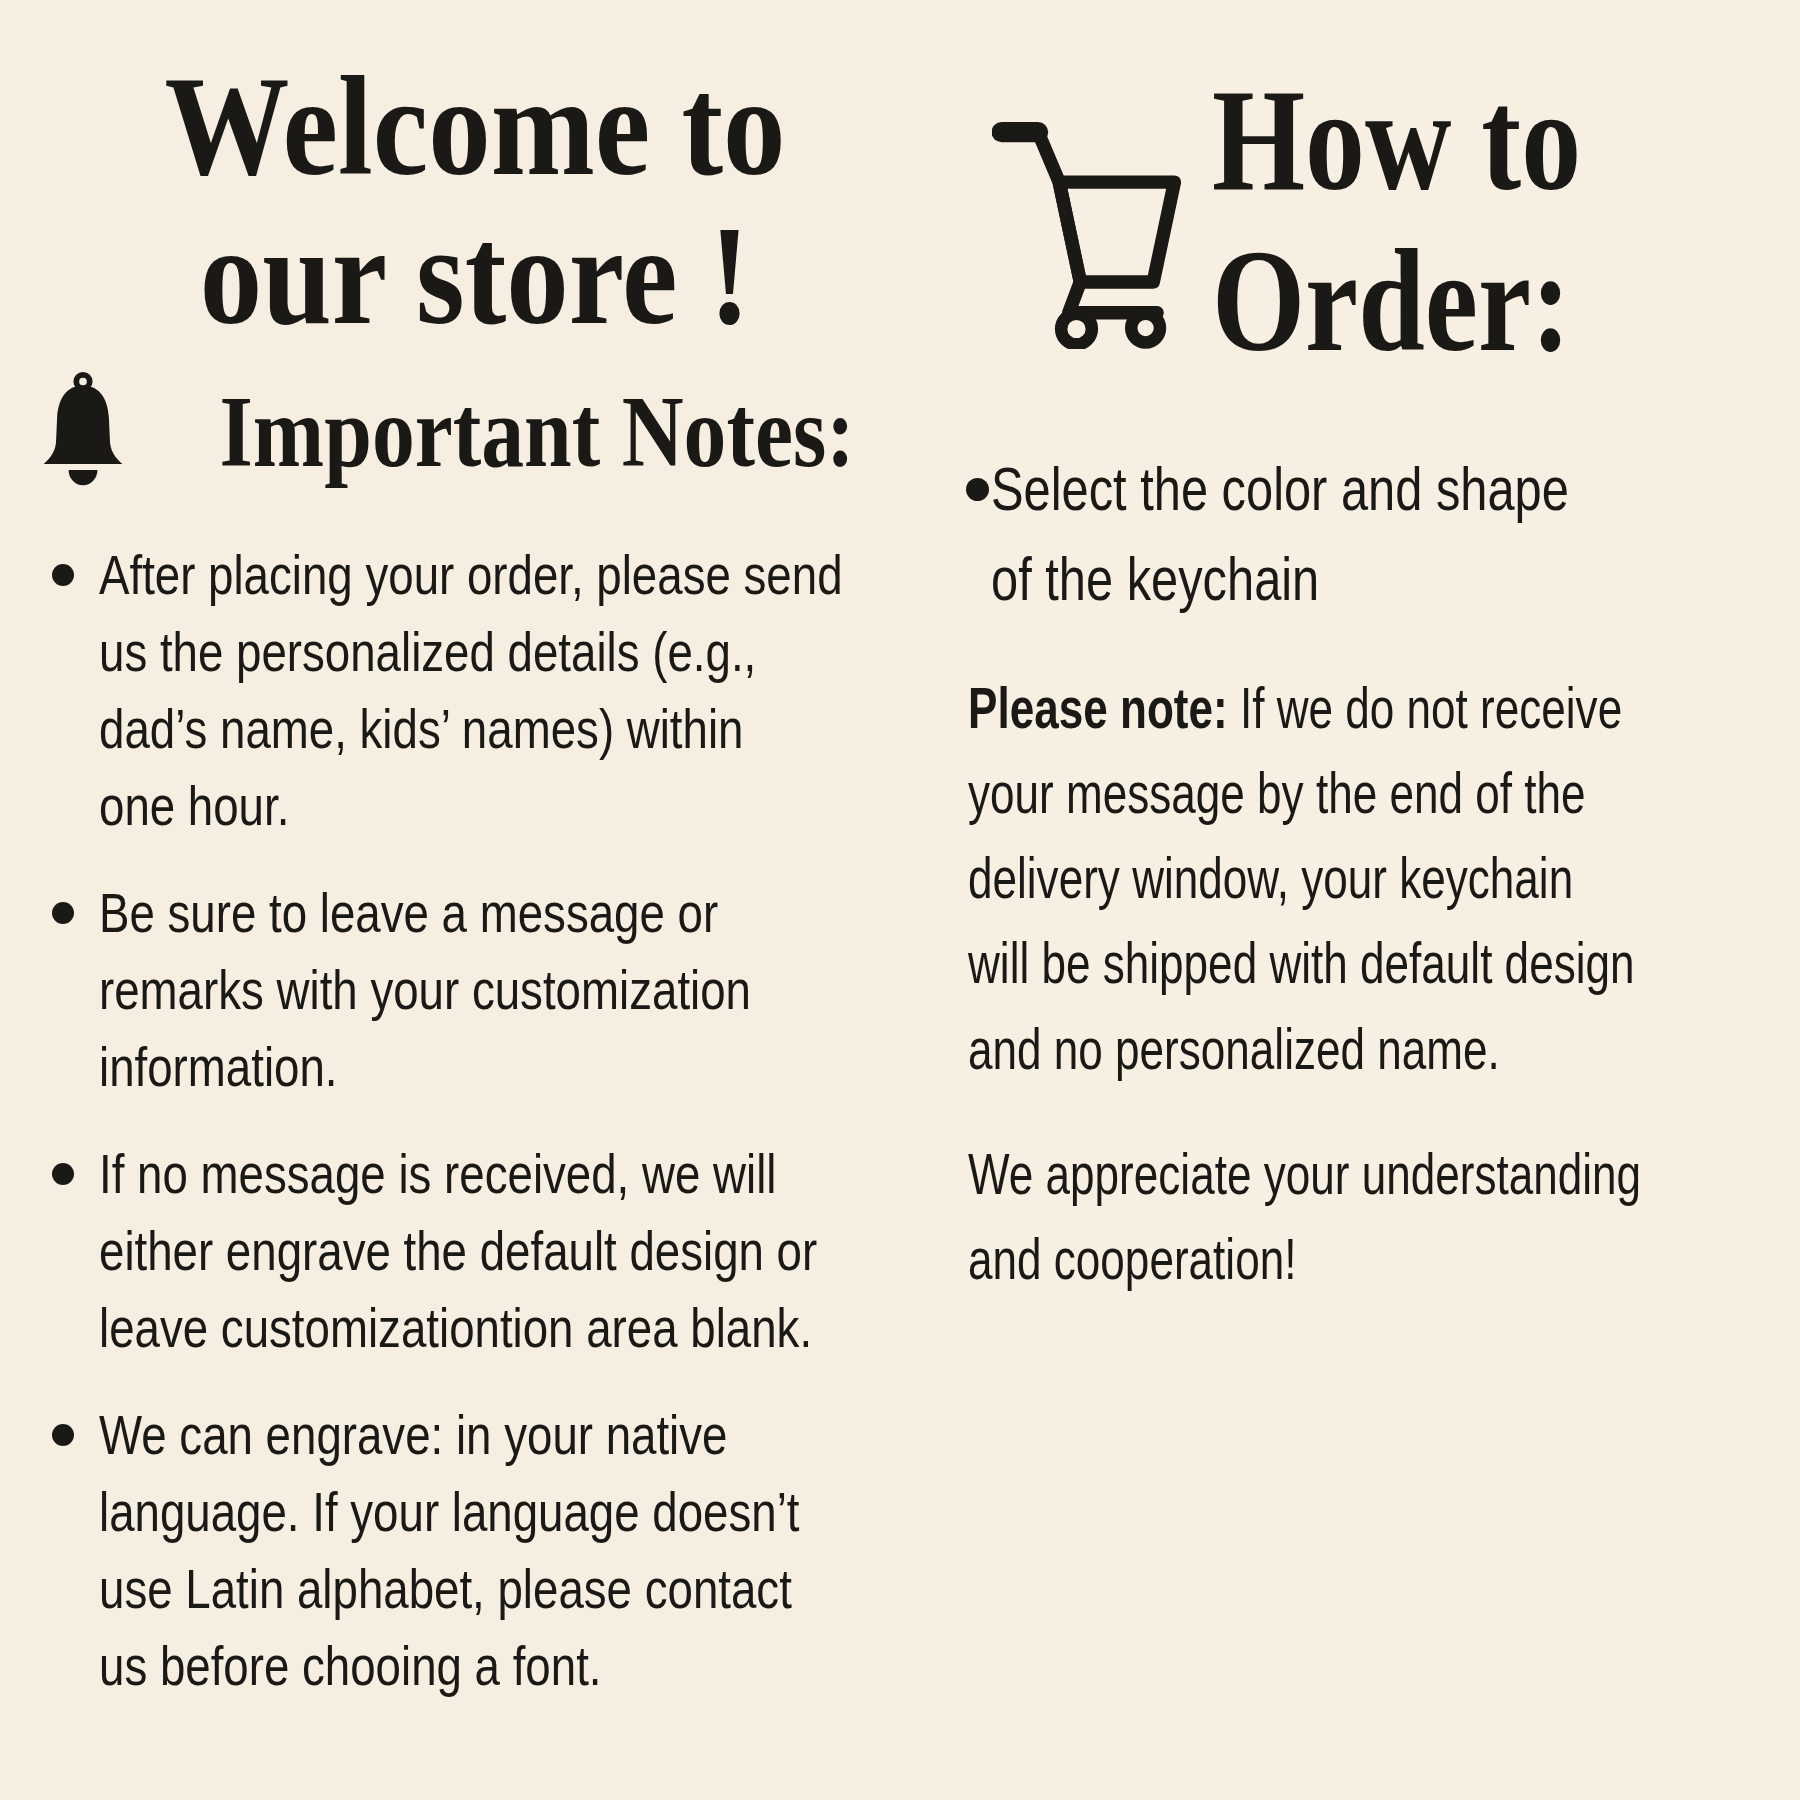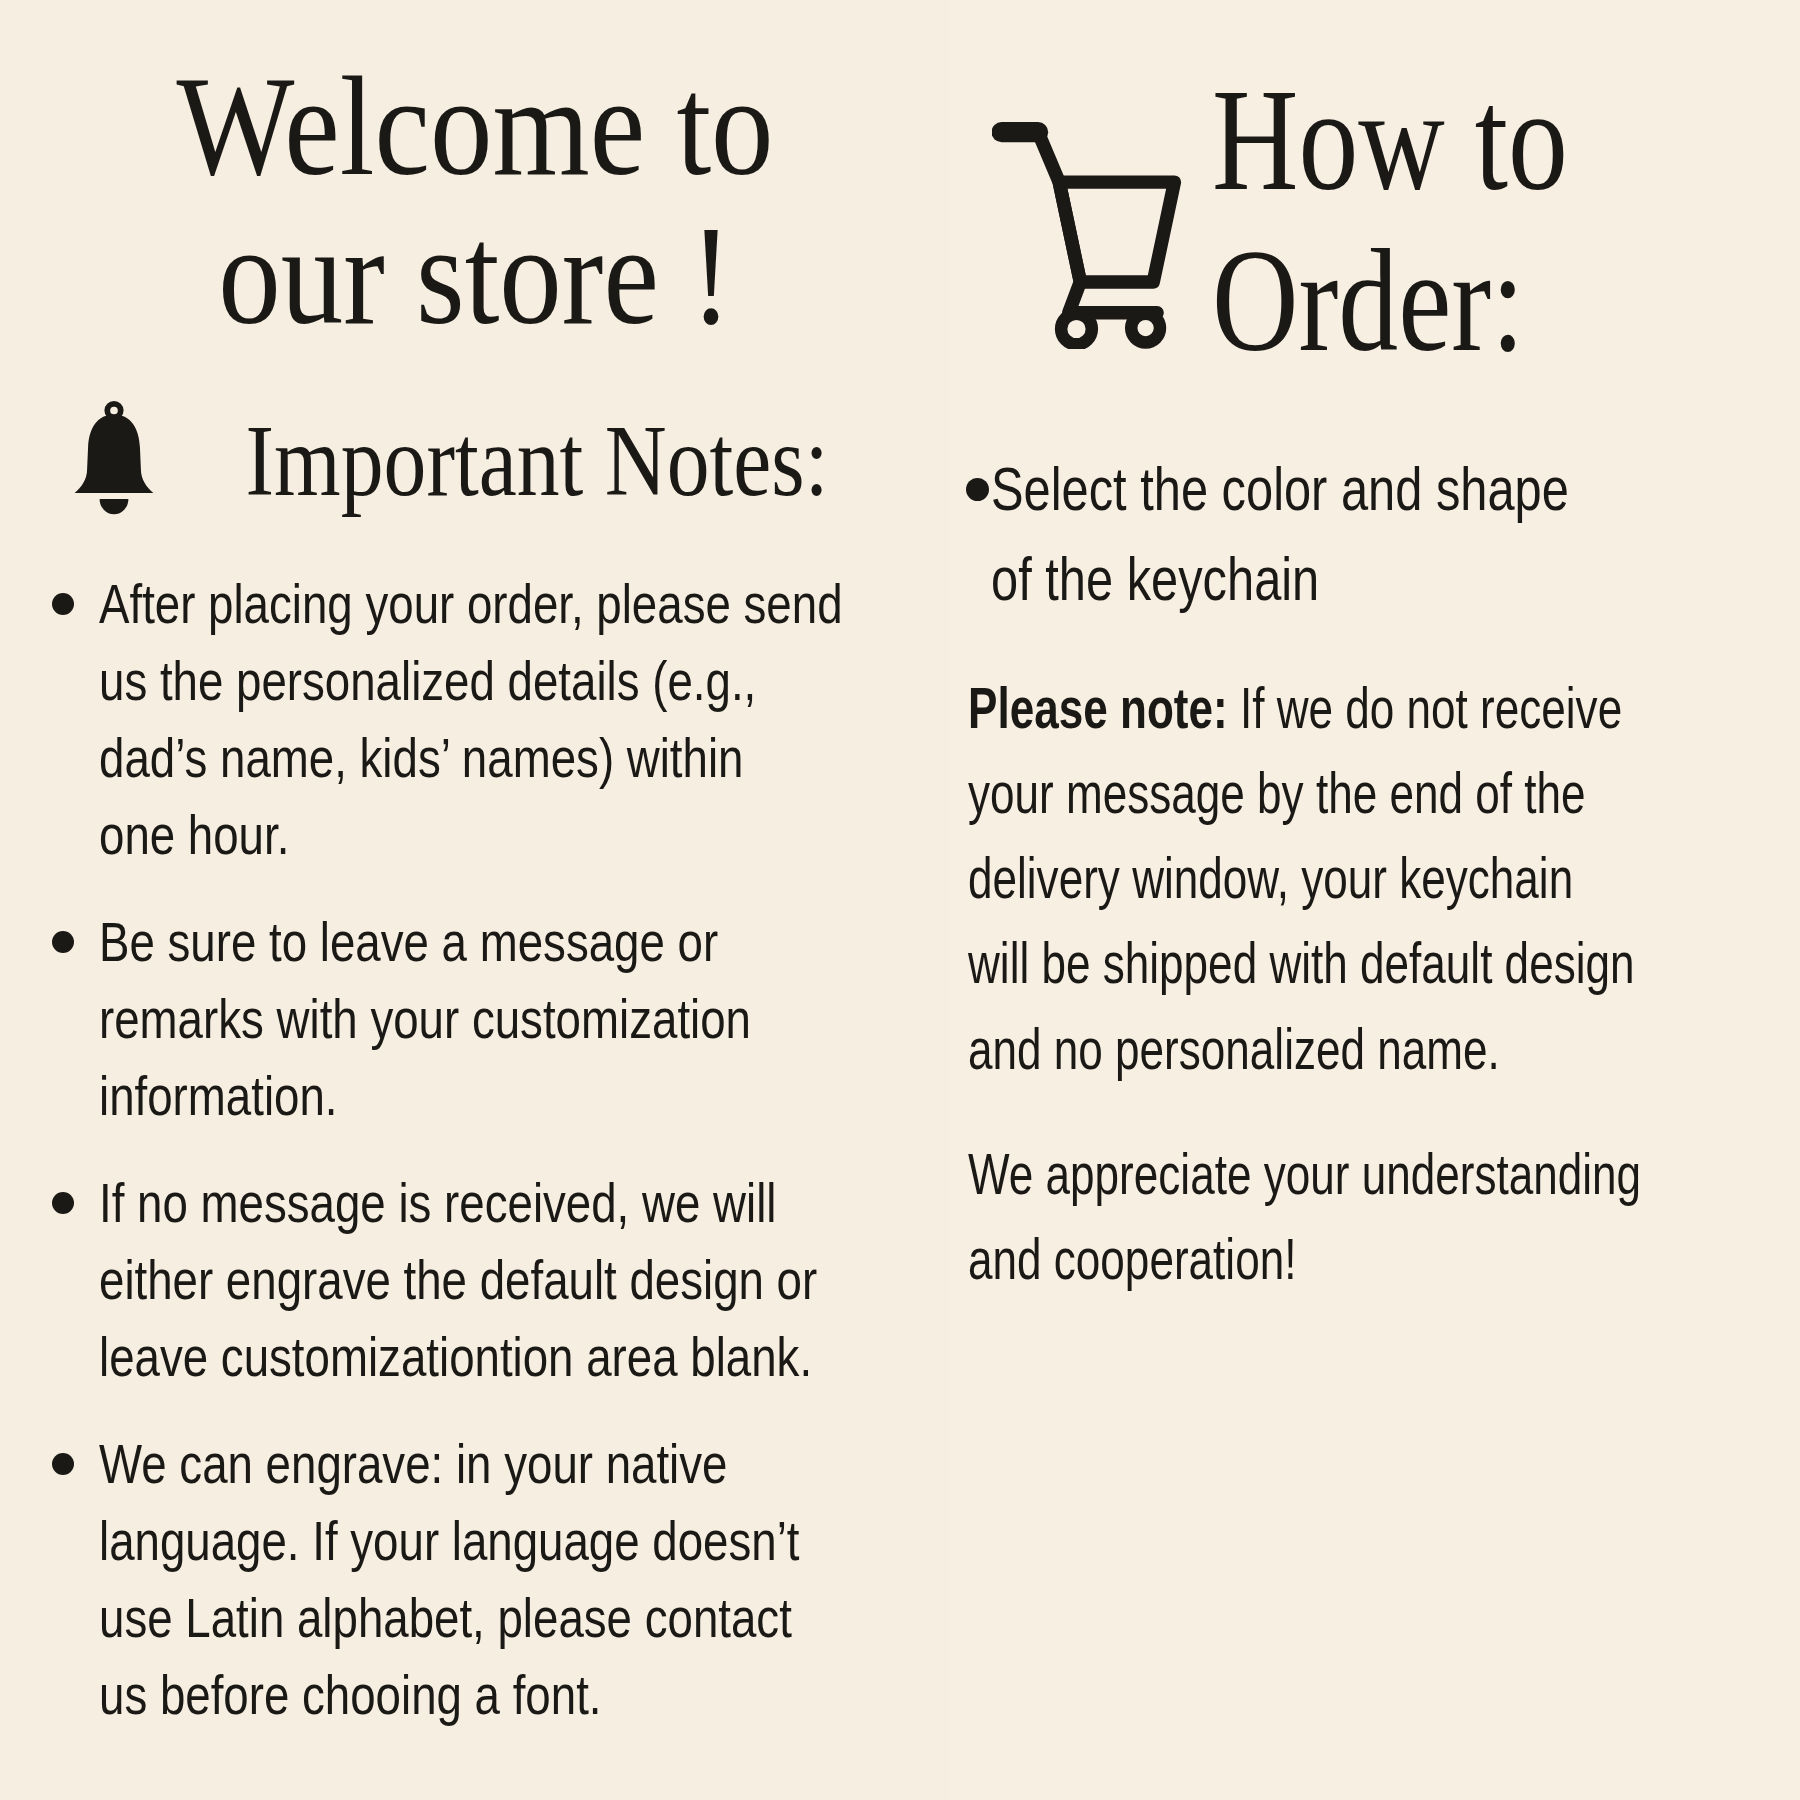--- a/index.html
+++ b/index.html
@@ -5,30 +5,30 @@
   html,body{margin:0;padding:0}
   body{
     width:1800px;height:1800px;overflow:hidden;display:flex;
     background:#ffffff;color:var(--text,#1b1916);
   }
   .panel{box-sizing:border-box;height:1800px}
   #left-panel{width:950px;background:var(--left-bg,#f6eee0)}
   #divider{width:50px;background:var(--divider,#ffffff)}
   #right-panel{width:968px;background:var(--right-bg,#f8efe3)}
 
-  .serif{font-family:"Liberation Serif",serif;font-weight:400}
+  .serif{font-family:"Liberation Serif",serif;font-weight:700}
   .sans{font-family:"Liberation Sans",sans-serif}
 
   .line{white-space:nowrap}
 
   
   #left-title{padding-top:52px;font-size:142px;line-height:1.05;text-align:center}
   #left-title .line{transform:scaleX(.88);transform-origin:50% 50%}
 
-  .heading-row{display:flex;align-items:center;justify-content:center;gap:28px;margin-top:50px}
+  .heading-row{display:flex;align-items:center;justify-content:center;gap:28px;margin-top:21px}
   .bell-svg{width:96px;height:120px;flex:none}
   #notes-heading{font-size:102px}
   #notes-heading .line{display:inline-block;transform:scaleX(.84);transform-origin:50% 50%}
 
   #left-bullets{margin:46px 14px 0 52px;font-size:55px;line-height:1.4}
   .bullet{display:flex;margin-bottom:30px}
   .dot{flex:none;width:22px;height:22px;border-radius:50%;background:var(--text,#1b1916);margin-top:27px}
   .bullet-text{margin-left:25px}
   #left-bullets .bullet-text .line{transform:scaleX(.83);transform-origin:0 50%}
 

